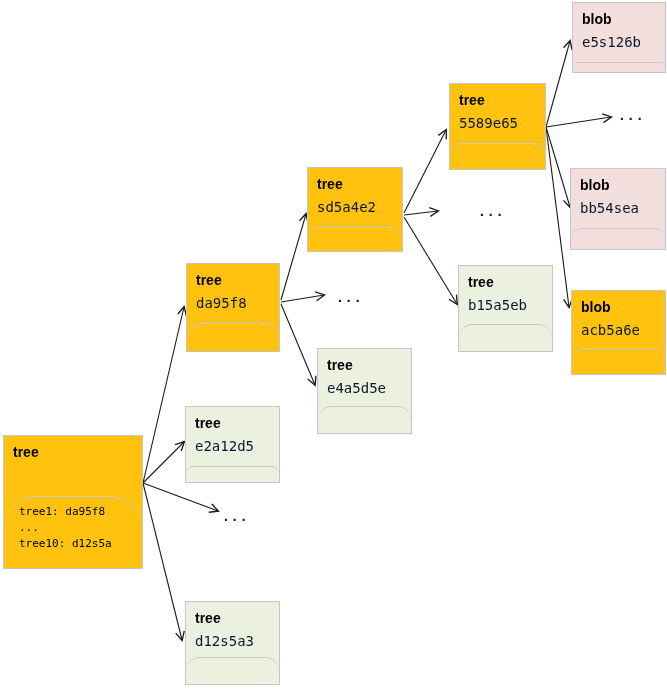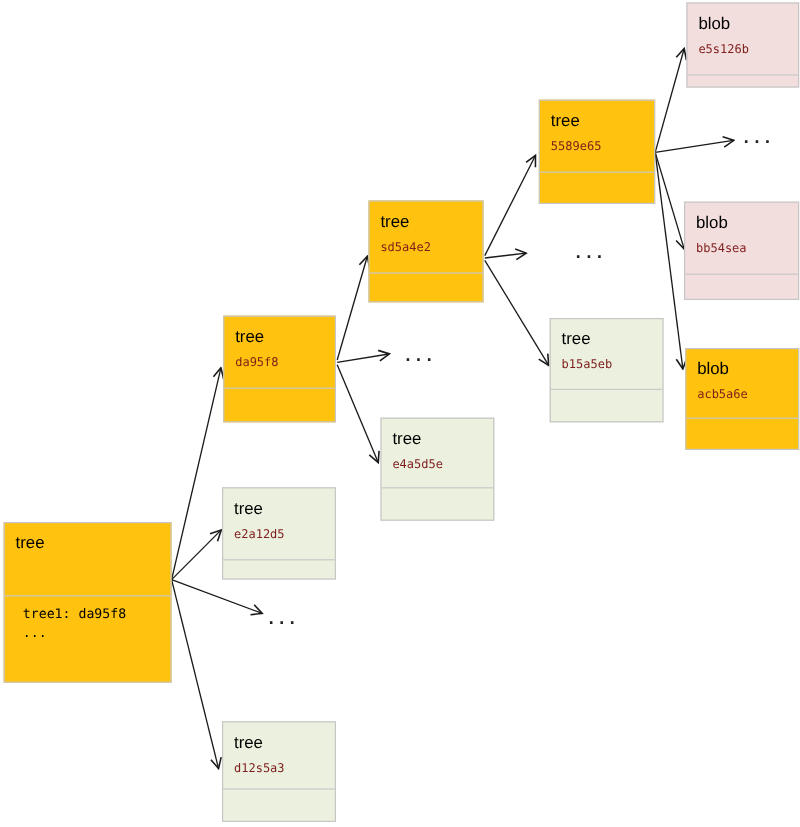--- a/index.html
+++ b/index.html
@@ -31,37 +31,38 @@
   }
   .node.orange { background: var(--highlight-orange, #FFC20E); }
   .node.green  { background: var(--tree-green, #EBF1DE); }
   .node.pink   { background: var(--blob-pink, #F2DEDC); }
   .node-header {
     box-sizing: border-box;
     padding: 7px 9px 0 9px;
     flex: 0 0 auto;
   }
   .node-type {
-    font-weight: normal;
+    font-weight: bold;
     font-size: 14px;
     line-height: 18px;
     color: #000;
   }
   .node-hash {
     font-family: "DejaVu Sans Mono", "Liberation Mono", monospace;
-    font-size: 10px;
+    font-size: 14px;
     line-height: 18px;
     margin-top: 5px;
-    color: #7f1d1d;
+    color: #0f172a;
   }
   .node-body {
     box-sizing: border-box;
     border-top: 1px solid var(--divider-gray, #c9c9c9);
     flex: 1 1 auto;
     padding: 7px 6px 0 15px;
+    border-radius: 32px;
   }
   .entry {
     font-family: "DejaVu Sans Mono", "Liberation Mono", monospace;
     font-size: 11px;
     line-height: 16px;
     white-space: pre;
     color: #000;
   }
   .ellipsis {
     position: absolute;
@@ -103,20 +104,21 @@
     <line x1="546" y1="127" x2="569" y2="307" marker-end="url(#arrowhead)"></line>
   </svg>
 
   <div class="node orange" style="left:3px; top:435px; width:140px; height:134px;">
     <div class="node-header" style="height:60px;">
       <div class="node-type">tree</div>
     </div>
     <div class="node-body">
       <div class="entry">tree1: da95f8</div>
       <div class="entry">...</div>
+      <div class="entry">tree10: d12s5a</div>
     </div>
   </div>
 
   <div class="node orange" style="left:186px; top:263px; width:94px; height:89px;">
     <div class="node-header" style="height:59px;">
       <div class="node-type">tree</div>
       <div class="node-hash">da95f8</div>
     </div>
     <div class="node-body"></div>
   </div>

